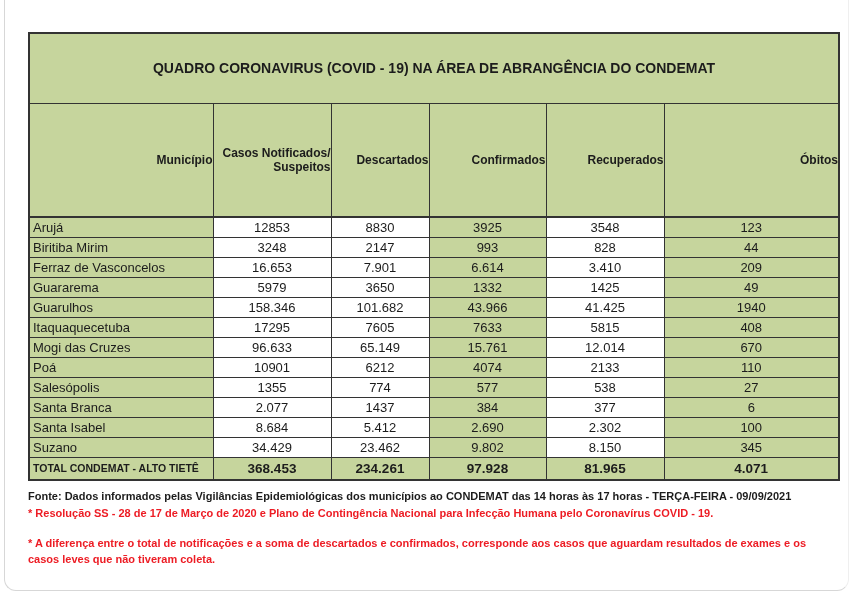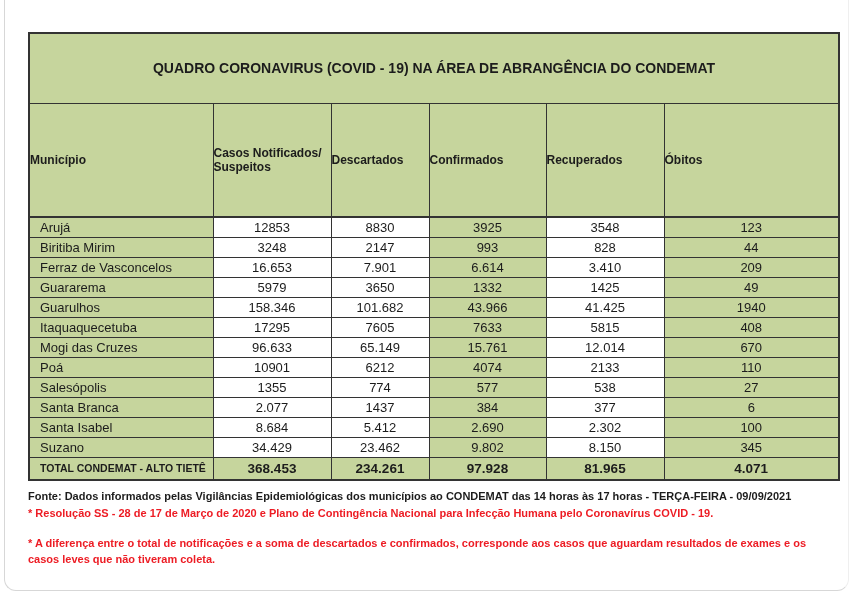--- a/index.html
+++ b/index.html
@@ -50,32 +50,32 @@
     height:70px;
     text-align:center;
     vertical-align:middle;
     font-size:14px;
     font-weight:bold;
     border-bottom:1px solid var(--border-dark);
     margin-top:20px;
   }
   tr.header-row th{
     height:114px;
-    text-align:left;
+    text-align:right;
     vertical-align:middle;
     font-size:12px;
     font-weight:bold;
     white-space:pre-line;
     border-bottom:2px solid var(--border-dark);
   }
   tr.data-row{height:20px;}
   tr.data-row td{font-size:13px;line-height:19px;}
   td.muni{
     text-align:left;
-    padding-left:10px;
+    padding-left:3px;
     font-size:13px;
   }
   td.num{text-align:center;}
   tr.total-row{height:22px;}
   tr.total-row td{font-weight:bold;}
   tr.total-row td.muni{font-size:10.5px;letter-spacing:0;}
   tr.total-row td.num{font-size:13.5px;}
   .fonte-line{
     position:absolute;left:28px;top:490px;width:808px;
     font-size:11px;font-weight:bold;color:var(--text);

